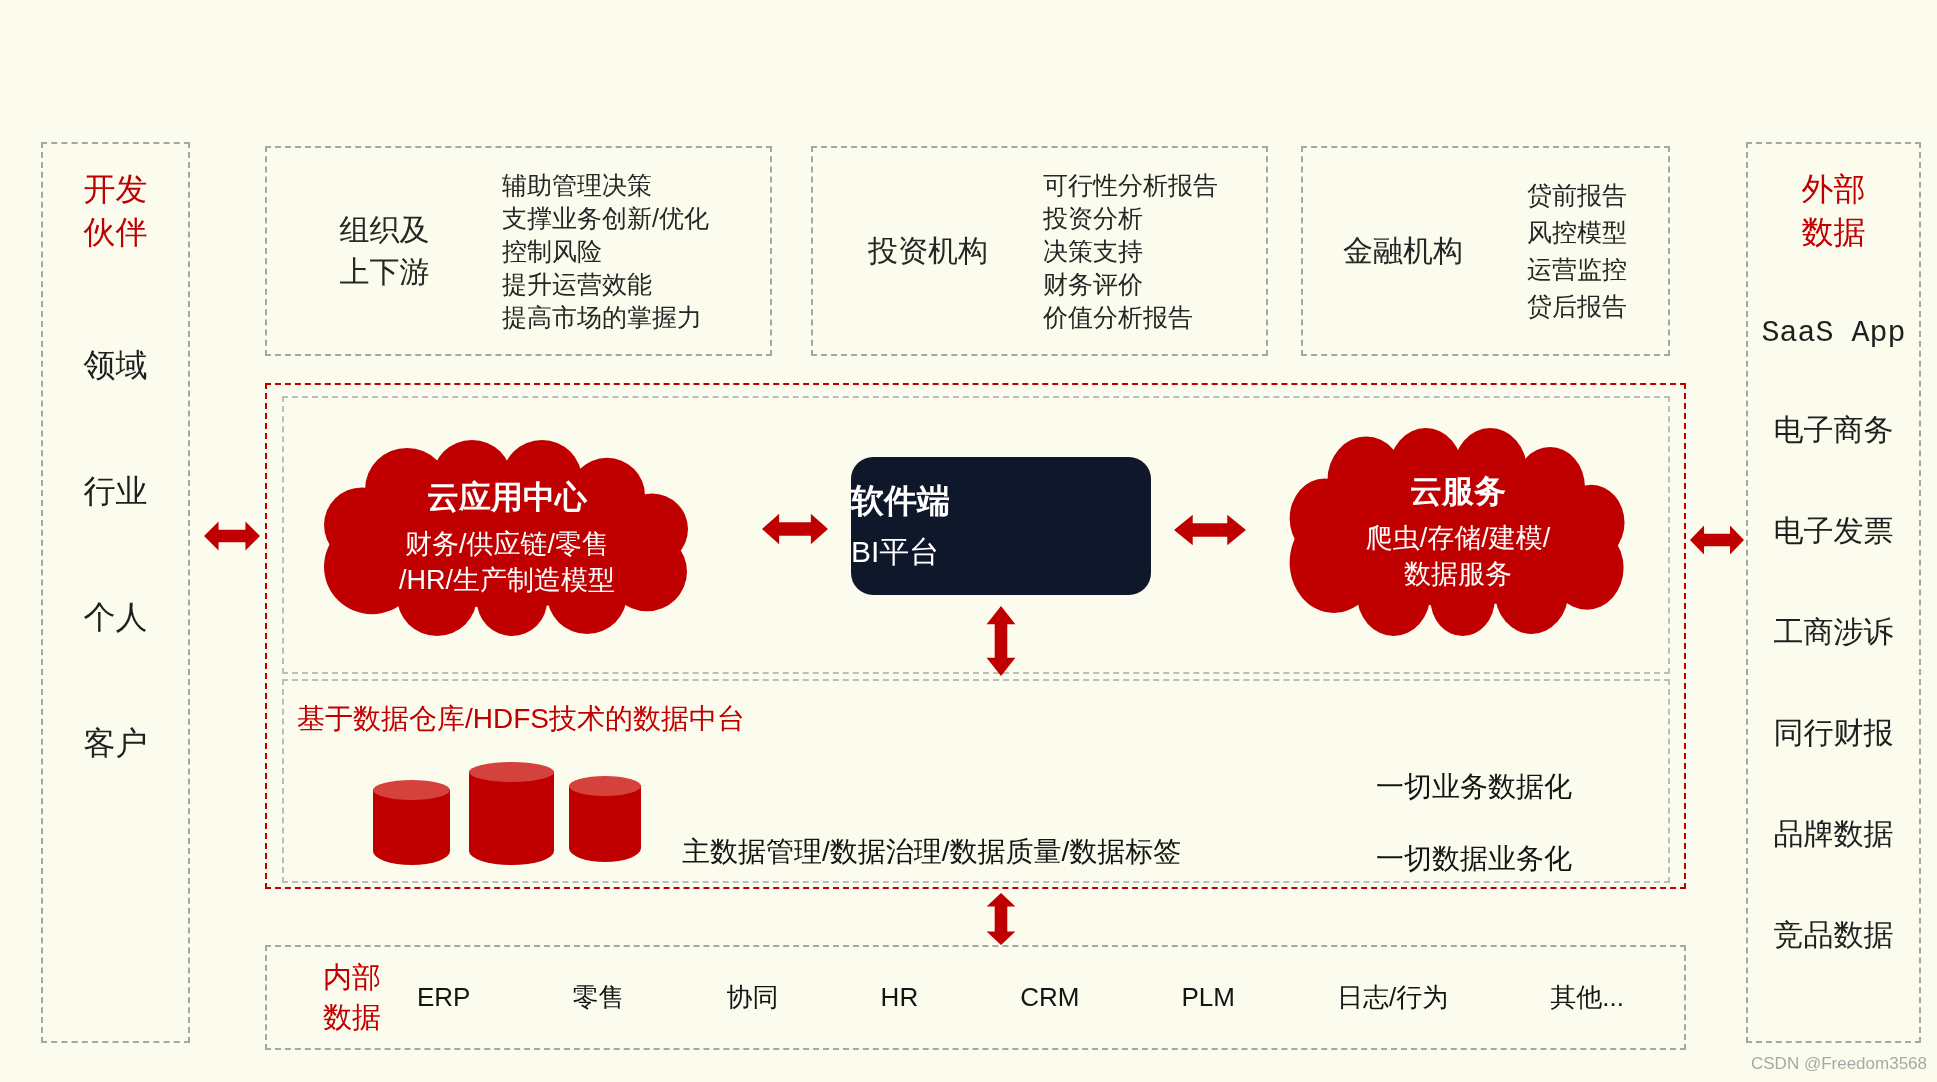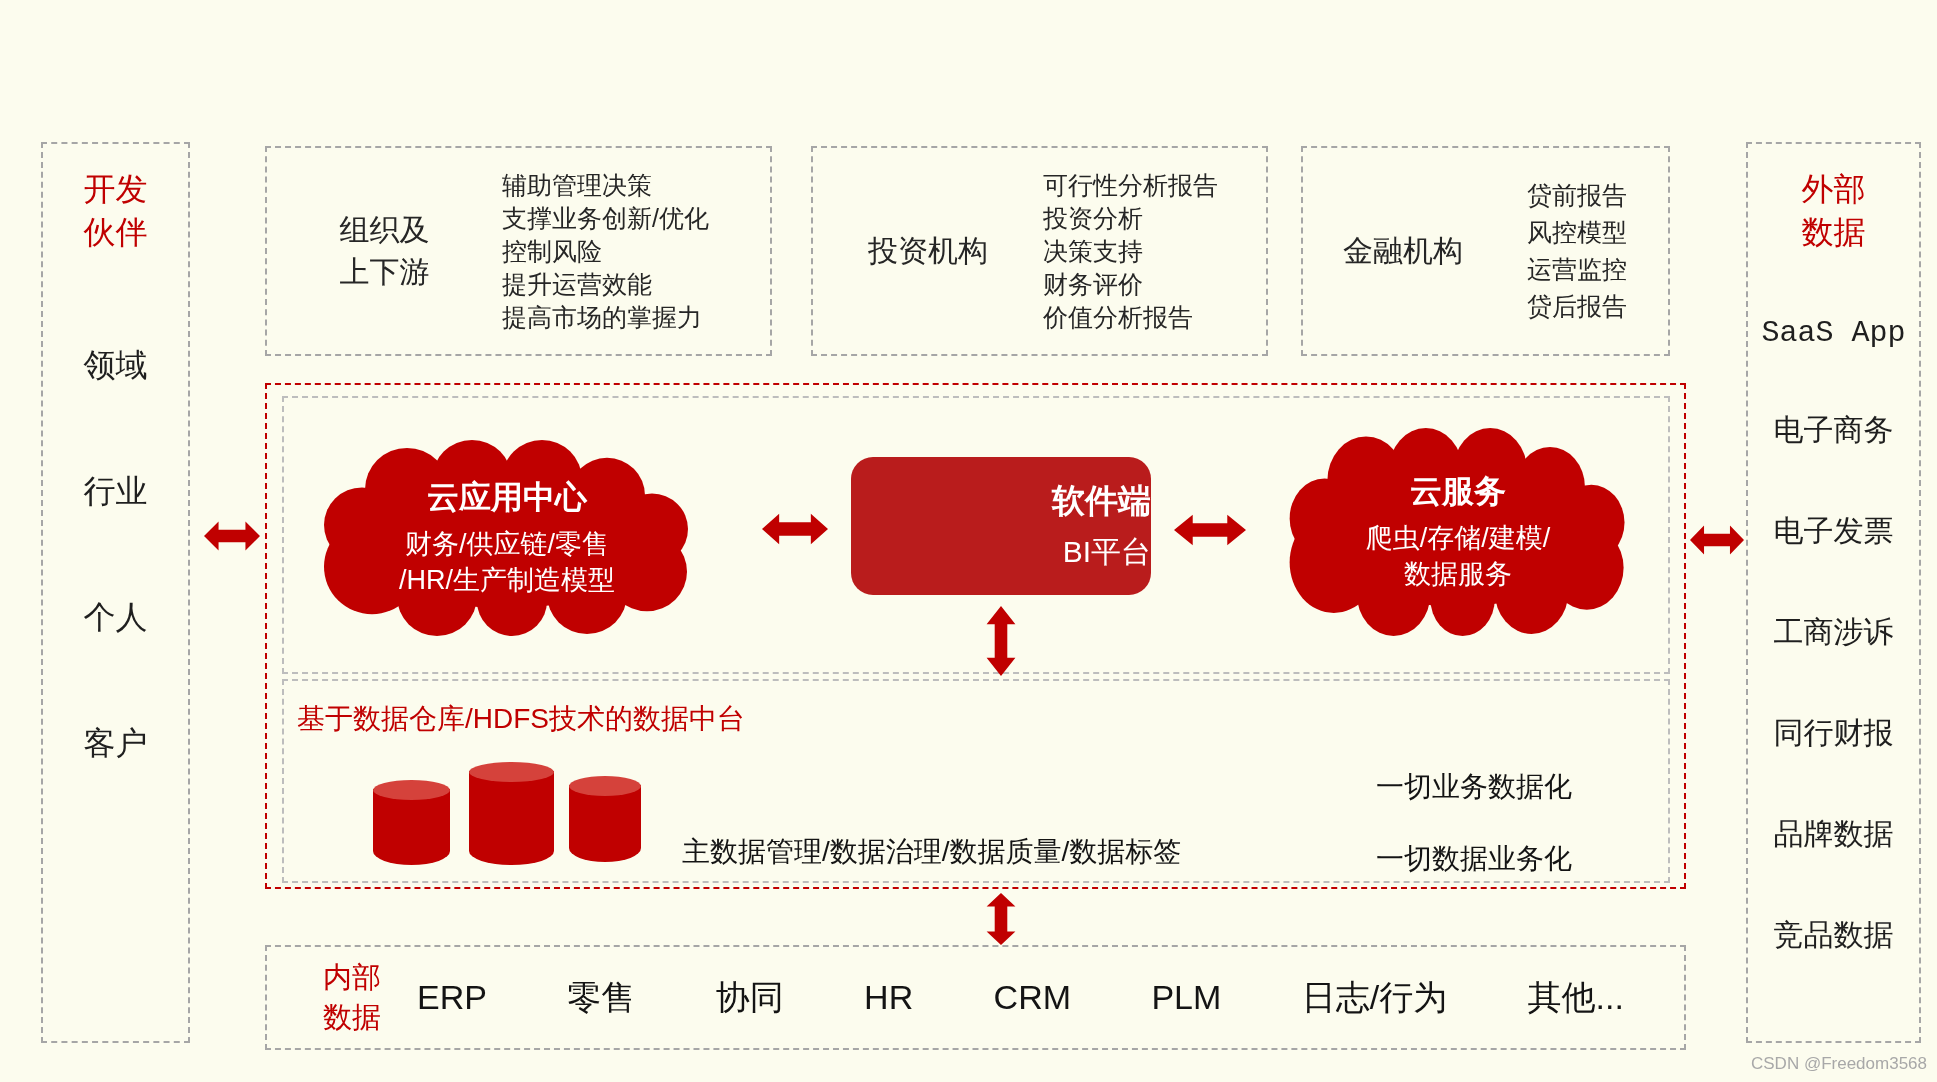--- a/index.html
+++ b/index.html
@@ -44,22 +44,22 @@
   .cloud { position:absolute; }
   .cloud svg { position:absolute; inset:0; width:100%; height:100%; }
   .cloud .cloud-text {
     position:absolute; inset:0; display:flex; flex-direction:column;
     align-items:center; justify-content:center; color:#fff; text-align:center;
   }
   .cloud-title { font-size:32px; font-weight:700; margin-bottom:6px; }
   .cloud-body  { font-size:27px; line-height:1.35; }
 
   .center-box {
-    position:absolute; background:#b91c1c; border-radius:22px;
-    display:flex; flex-direction:column; align-items:flex-end; justify-content:center;
+    position:absolute; background:#0f172a; border-radius:22px;
+    display:flex; flex-direction:column; align-items:flex-start; justify-content:center;
     color:#fff;
   }
   .center-box .cb-title { font-size:33px; font-weight:700; margin-bottom:8px; }
   .center-box .cb-sub   { font-size:30px; }
 
   .arrow { position:absolute; }
   .arrow svg { width:100%; height:100%; display:block; }
 
   
   .dp-title {
@@ -83,21 +83,21 @@
 
   
   .bottom-header {
     position:absolute; left:30px; top:0; bottom:0; width:110px;
     display:flex; align-items:center; justify-content:center;
     color:#c00000; font-size:29px; line-height:1.35; text-align:center;
   }
   .bottom-items {
     position:absolute; left:150px; right:60px; top:0; bottom:0;
     display:flex; align-items:center; justify-content:space-between;
-    font-size:34px; color:#141414;
+    font-size:26px; color:#141414;
   }
 
   .watermark {
     position:absolute; right:10px; bottom:8px;
     font-size:17px; color:#a8a8a8;
   }
 </style>
 </head>
 <body>
 

